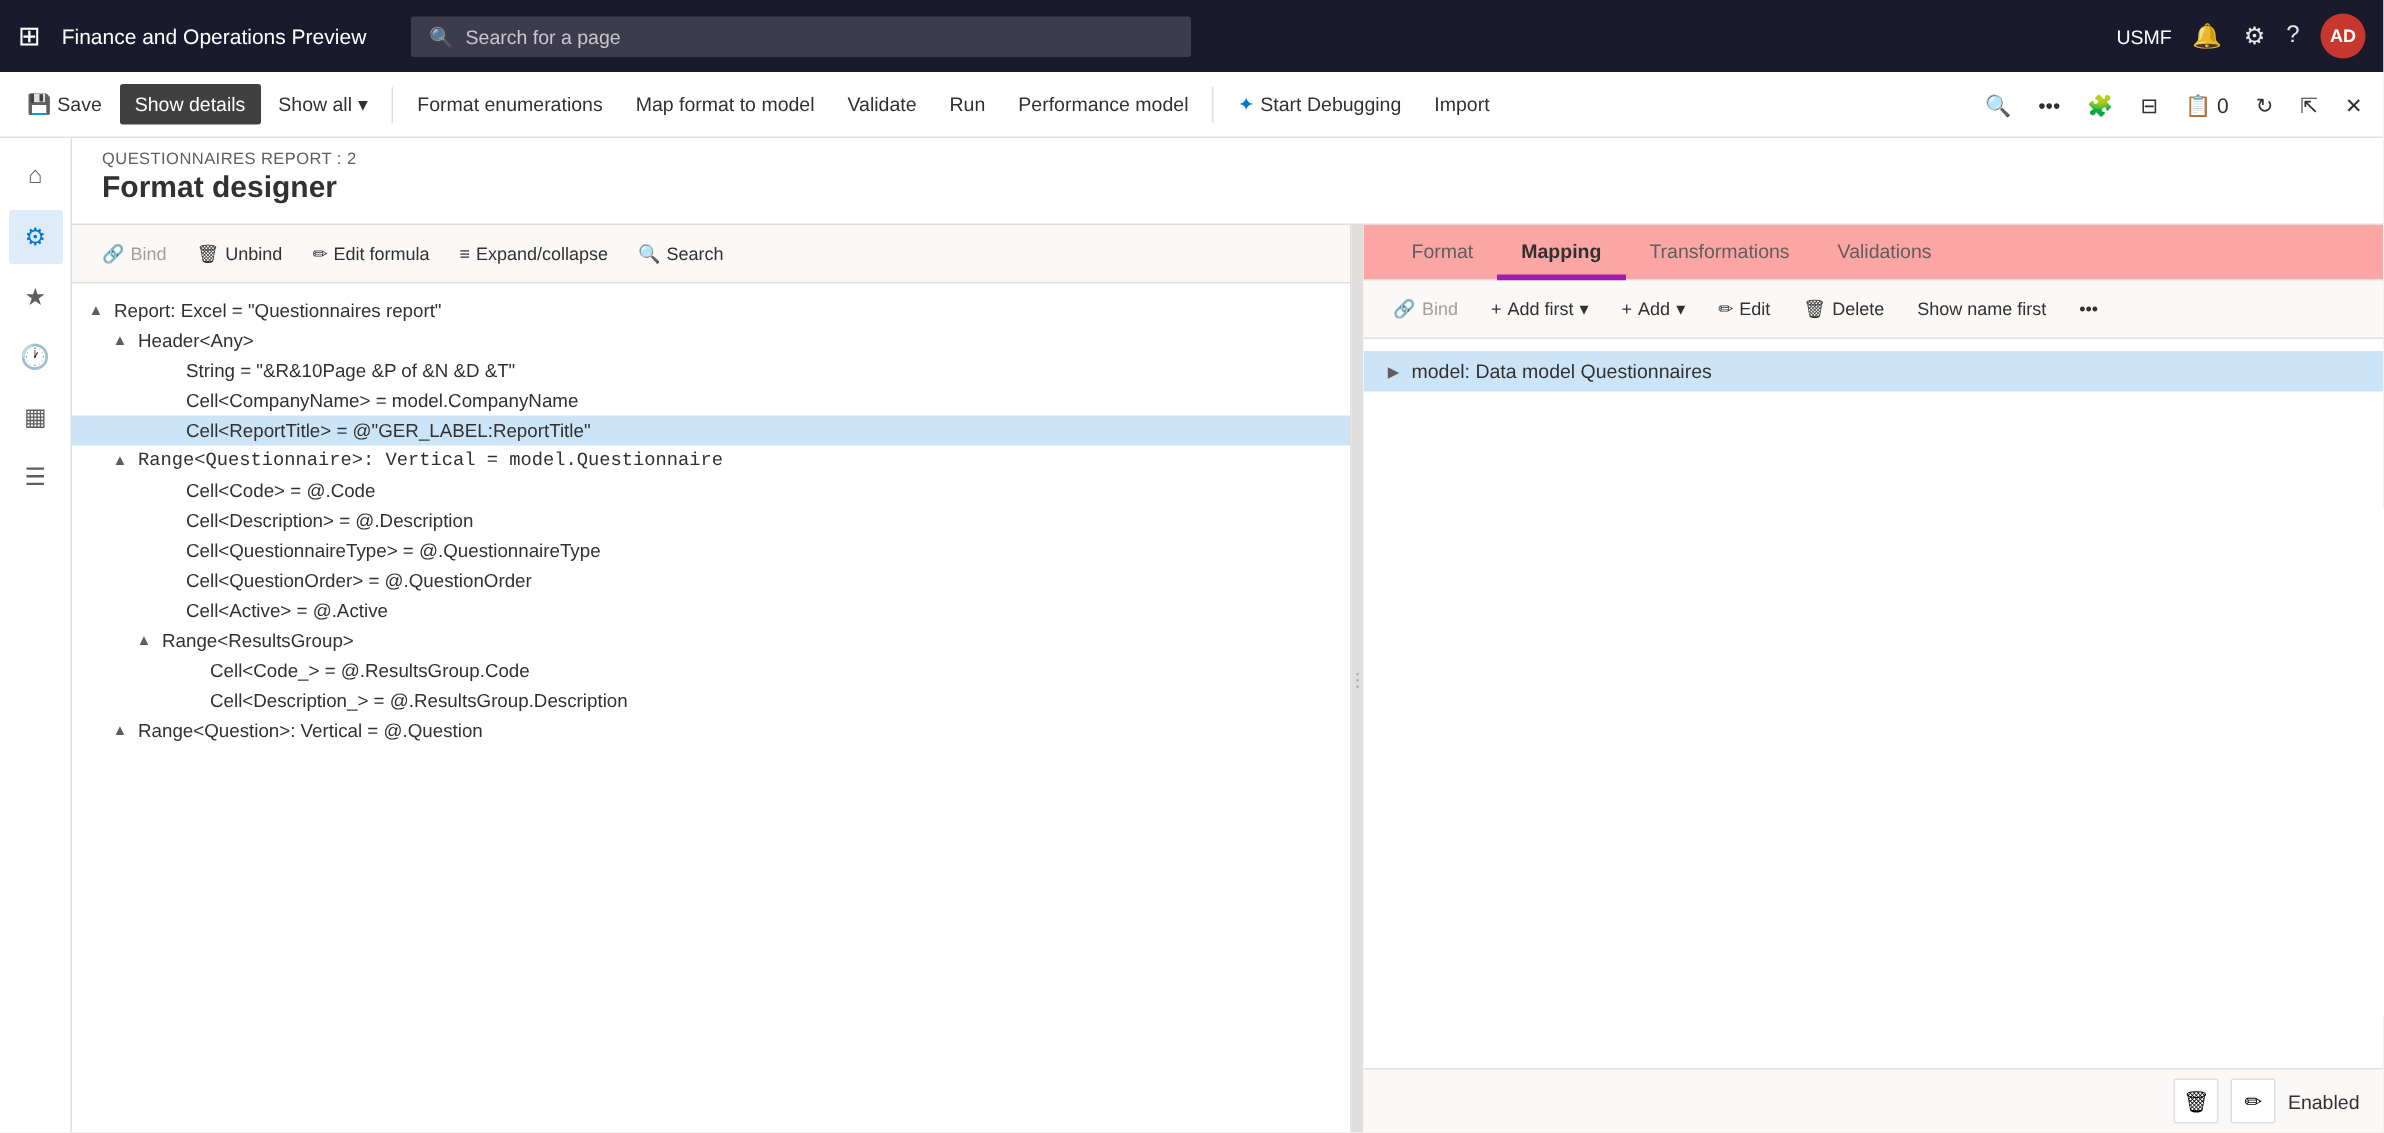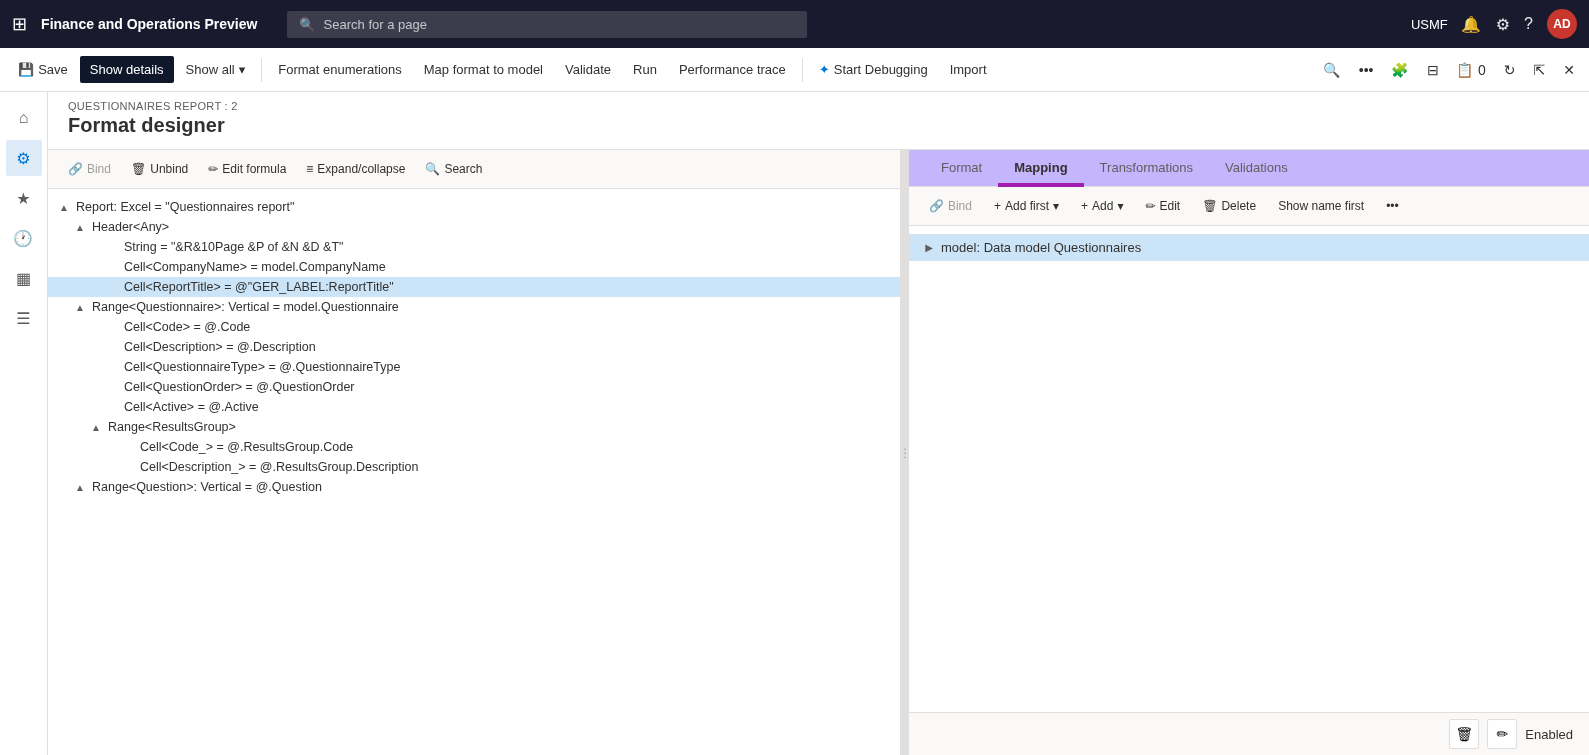--- a/index.html
+++ b/index.html
@@ -62,21 +62,21 @@
       overflow: hidden;
     }
     .cmd-btn {
       display: flex; align-items: center; gap: 4px;
       padding: 6px 10px;
       border: none; background: transparent;
       cursor: pointer; color: #323130; font-size: 13px;
       border-radius: 2px;
       white-space: nowrap;
     }
-    .cmd-btn.active { background: #0f172a; color: white; }
+    .cmd-btn.active { background: #404040; color: white; }
     .cmd-btn-icon { padding: 6px; background: transparent; border: none; cursor: pointer; color: #323130; font-size: 14px; border-radius: 2px; }
     .cmd-separator { width: 1px; height: 24px; background: #e1dfdd; margin: 0 4px; }
 
     
     .main-layout {
       display: flex;
       height: calc(100vh - 48px - 44px);
     }
 
     
@@ -184,21 +184,21 @@
       display: flex;
       flex-direction: column;
       overflow: hidden;
     }
 
     
     .panel-tabs {
       display: flex;
       border-bottom: 1px solid #e1dfdd;
       padding: 0 16px;
-      background: #c4b5fd;
+      background: #fca5a5;
     }
     .panel-tab {
       padding: 10px 16px 8px;
       cursor: pointer;
       color: #605e5c;
       font-size: 13px;
       border-bottom: 2px solid transparent;
       margin-bottom: -1px;
     }
     .panel-tab.active { color: #323130; font-weight: 700; border-bottom: 4px solid #a21caf; }
@@ -261,21 +261,21 @@
     
     ::-webkit-scrollbar { width: 6px; height: 6px; }
     ::-webkit-scrollbar-track { background: #f3f2f1; }
     ::-webkit-scrollbar-thumb { background: #c8c6c4; border-radius: 3px; }
   </style>
 </head>
 <body>
 
 <div class="top-nav">
   <span class="app-grid">⊞</span>
-  <span style="font-size:14px;font-weight:700;color:white;">Finance and Operations Preview</span>
+  <span style="font-size:14px;font-weight:400;color:white;">Finance and Operations Preview</span>
   <div class="search-bar">
     <span style="color:rgba(255,255,255,0.7);">🔍</span>
     <input placeholder="Search for a page" style="">
   </div>
   <div class="top-nav-right">
     <span style="font-size:13px;">USMF</span>
     <span class="icon-btn">🔔</span>
     <span class="icon-btn">⚙</span>
     <span class="icon-btn">?</span>
     <div class="avatar">AD</div>
@@ -301,21 +301,21 @@
   <button class="cmd-btn">
     <span>Map format to model</span>
   </button>
   <button class="cmd-btn">
     <span>Validate</span>
   </button>
   <button class="cmd-btn">
     <span>Run</span>
   </button>
   <button class="cmd-btn">
-    <span>Performance trace</span>
+    <span>Performance model</span>
   </button>
   <div class="cmd-separator"></div>
   <button class="cmd-btn">
     <span style="color:#0078d4;">✦</span>
     <span>Start Debugging</span>
   </button>
   <button class="cmd-btn">
     <span>Import</span>
   </button>
   <div style="margin-left:auto; display:flex; align-items:center; gap:6px;">
@@ -400,21 +400,21 @@
             <span style="padding-left:4px;">Cell&lt;CompanyName&gt; = model.CompanyName</span>
           </div>
 
           <div class="tree-item selected" style="padding-left: 56px;">
             <span class="toggle" style="width:16px;display:inline-block;"></span>
             <span style="padding-left:4px;">Cell&lt;ReportTitle&gt; = @"GER_LABEL:ReportTitle"</span>
           </div>
 
           <div class="tree-item" style="padding-left: 24px;">
             <span class="toggle">▲</span>
-            <span style="padding-left:4px;">Range&lt;Questionnaire&gt;: Vertical = model.Questionnaire</span>
+            <span style="padding-left:4px;font-family:Liberation Mono, monospace;">Range&lt;Questionnaire&gt;: Vertical = model.Questionnaire</span>
           </div>
 
           <div class="tree-item" style="padding-left: 56px;">
             <span class="toggle" style="width:16px;display:inline-block;"></span>
             <span style="padding-left:4px;">Cell&lt;Code&gt; = @.Code</span>
           </div>
 
           <div class="tree-item" style="padding-left: 56px;">
             <span class="toggle" style="width:16px;display:inline-block;"></span>
             <span style="padding-left:4px;">Cell&lt;Description&gt; = @.Description</span>

